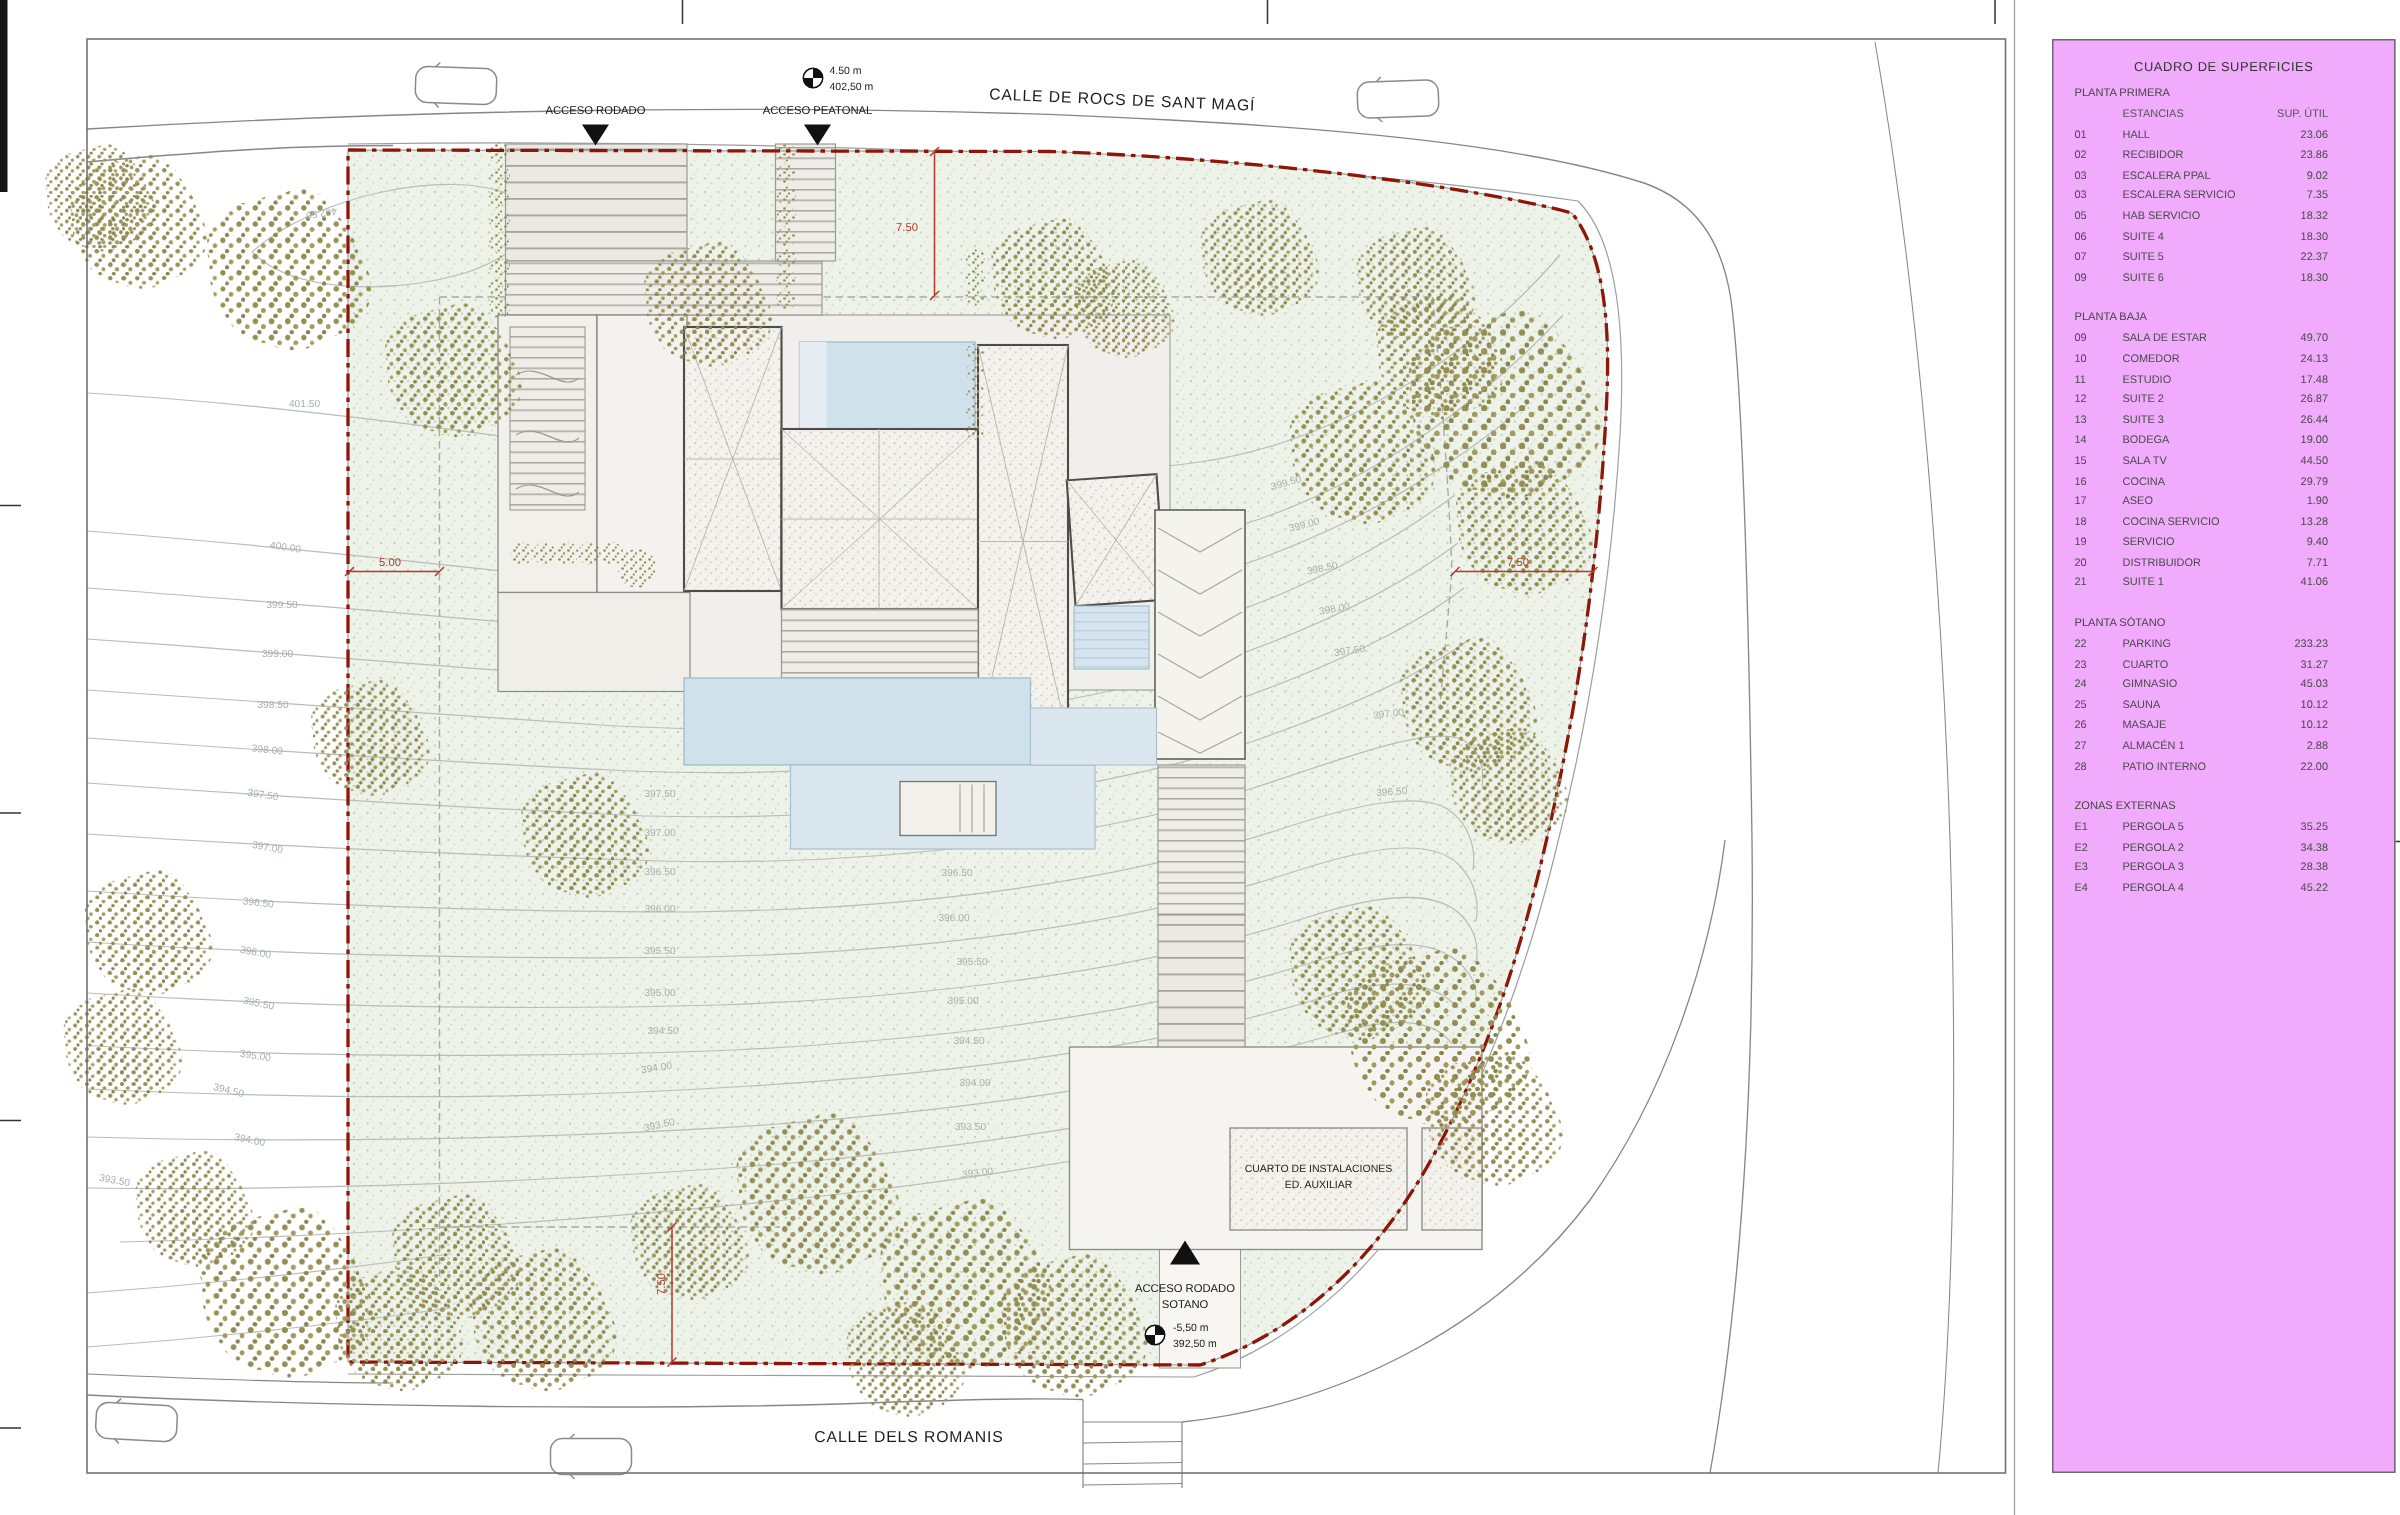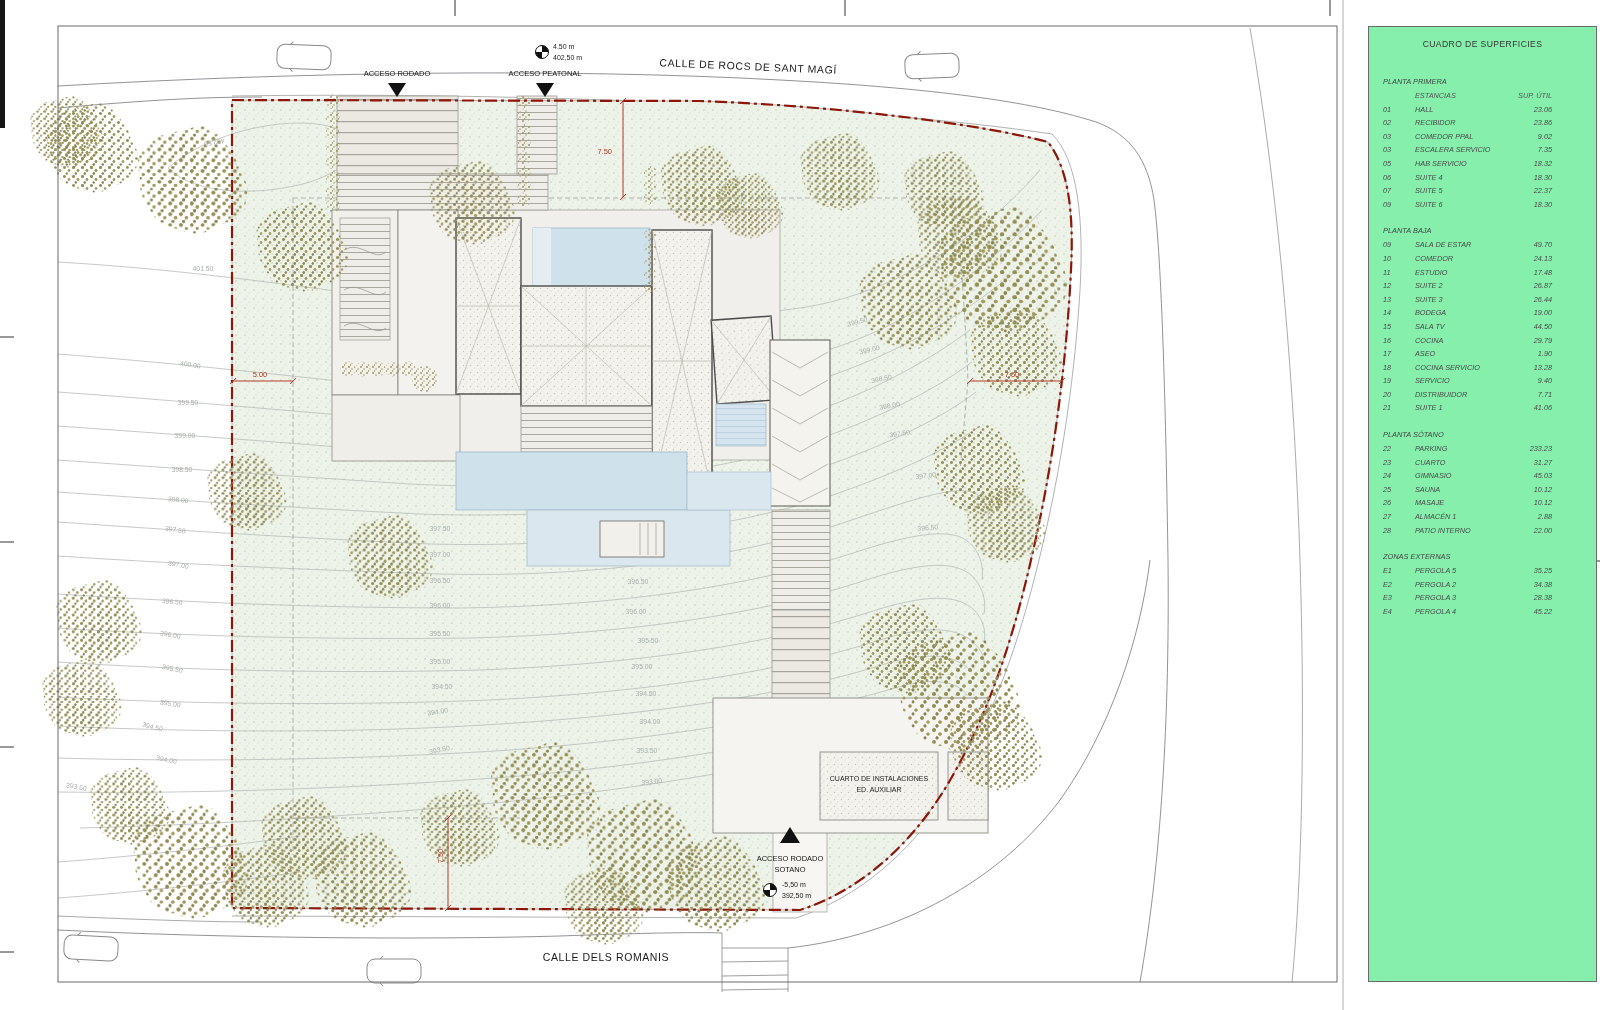--- a/index.html
+++ b/index.html
@@ -7,23 +7,23 @@
   #stage{position:relative;width:1600px;height:1010px;background:#fff;}
   svg{position:absolute;left:0;top:0;}
   svg text{font-family:"Liberation Sans",sans-serif;}
   .t-street{font-size:10.5px;fill:#1b1b1b;letter-spacing:.6px;}
   .t-label{font-size:7.5px;fill:#151515;}
   .t-small{font-size:7px;fill:#222;}
   .t-c{font-size:6.8px;fill:#a9b0ab;}
   .t-dim{font-size:7.5px;fill:#b23a2a;}
   
   #panel{position:absolute;left:1368px;top:26px;width:229px;height:956px;border:1px solid #6b6b6b;
-    background:#86efac;box-sizing:border-box;color:#3a3a3a;}
+    background:#f0abfc;box-sizing:border-box;color:#3a3a3a;}
   #panel .title{margin-top:12px;text-align:center;font-size:8.6px;letter-spacing:.4px;color:#333;}
-  #table-sections{margin-top:28px;font-style:italic;}
+  #table-sections{margin-top:8px;}
   .tsec{margin-bottom:13px;}
   .tsec-title{padding-left:14px;font-size:7.4px;color:#444;margin-bottom:5px;}
   .trow{display:flex;align-items:baseline;padding:0 44px 0 14px;height:13.6px;font-size:7.3px;color:#4a4a4a;}
   .trow .tnum{width:22px;text-align:left;}
   .trow .tname{margin-left:10px;white-space:nowrap;}
   .trow .tval{margin-left:auto;}
   .thead{color:#555;}
 </style>
 </head>
 <body>
@@ -385,21 +385,21 @@
             <span class="tname">HALL</span>
             <span class="tval">23.06</span>
           </div>
           <div class="trow">
             <span class="tnum">02</span>
             <span class="tname">RECIBIDOR</span>
             <span class="tval">23.86</span>
           </div>
           <div class="trow">
             <span class="tnum">03</span>
-            <span class="tname">COMEDOR PPAL</span>
+            <span class="tname">ESCALERA PPAL</span>
             <span class="tval">9.02</span>
           </div>
           <div class="trow">
             <span class="tnum">03</span>
             <span class="tname">ESCALERA SERVICIO</span>
             <span class="tval">7.35</span>
           </div>
           <div class="trow">
             <span class="tnum">05</span>
             <span class="tname">HAB SERVICIO</span>

